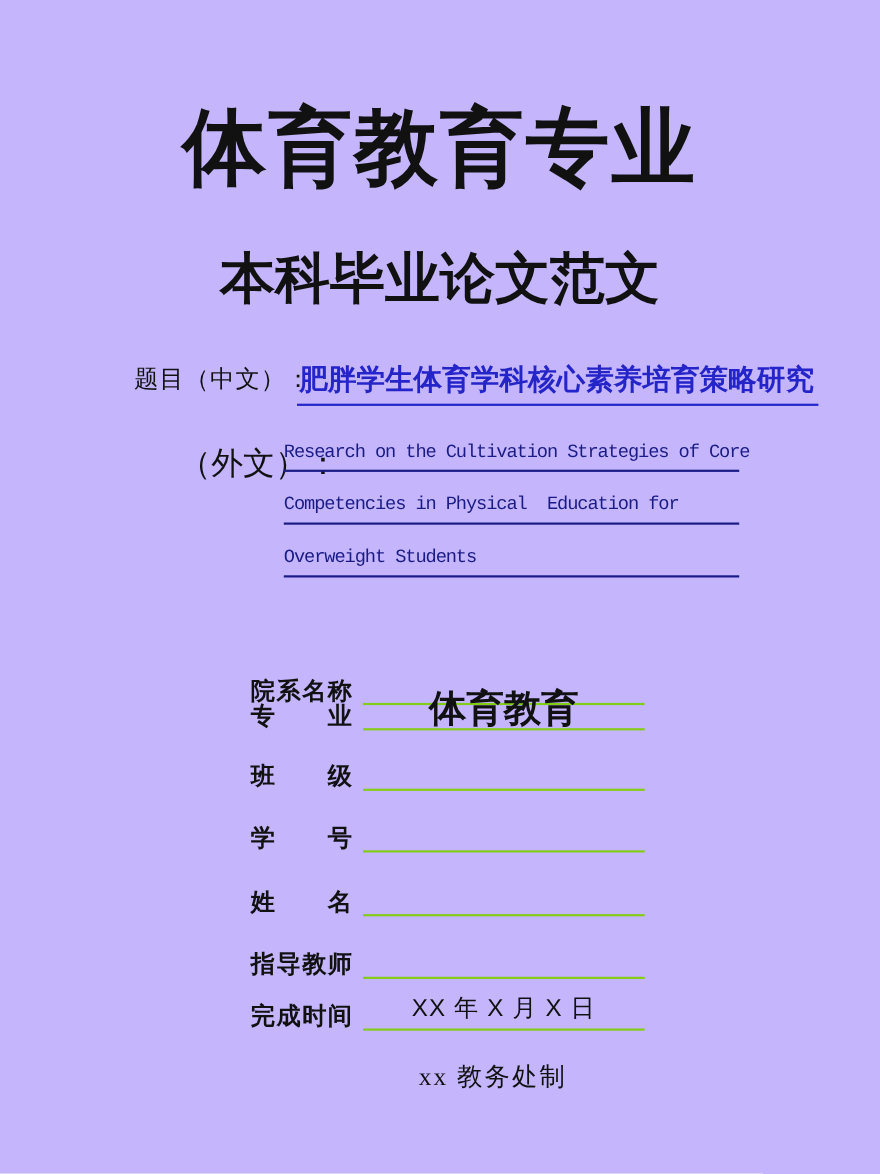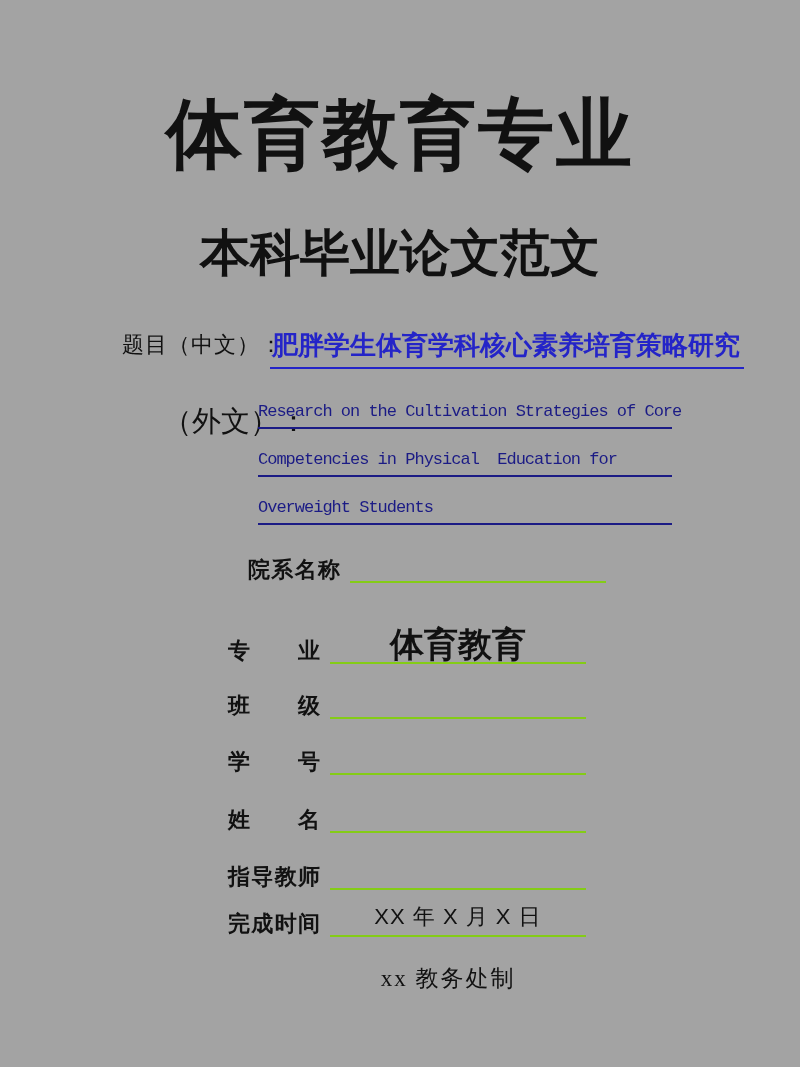--- a/index.html
+++ b/index.html
@@ -1,21 +1,21 @@
 <!DOCTYPE html>
 <html><head>
 <meta charset="utf-8">
 <style>
   html, body { margin: 0; padding: 0; background: #ffffff; }
   .page {
     position: relative;
     width: 800px;
     height: 1067px;
     margin: 0 auto;
-    background: #a3a3a3;
+    background: #c4b5fd;
     font-family: "Liberation Serif", serif;
     color: #111111;
     overflow: hidden;
   }
   .main-title {
     position: absolute;
     top: 84px; left: 0; width: 800px;
     text-align: center;
     font-size: 76px;
     font-weight: bold;
@@ -117,21 +117,21 @@
   }
   .form-value-date {
     position: absolute;
     left: 0; right: 0; bottom: 3px;
     text-align: center;
     font-family: "Liberation Sans", sans-serif;
     font-size: 22px;
     letter-spacing: 1px;
     white-space: nowrap;
   }
-  .row-1 { top: 557px; margin-left: 20px; }
+  .row-1 { top: 615px; }
   .row-2 { top: 638px; }
   .row-3 { top: 693px; }
   .row-4 { top: 749px; }
   .row-5 { top: 807px; }
   .row-6 { top: 864px; }
   .row-7 { top: 911px; }
   .footer-note {
     position: absolute;
     top: 963px; left: 0; width: 800px;
     text-align: center;

